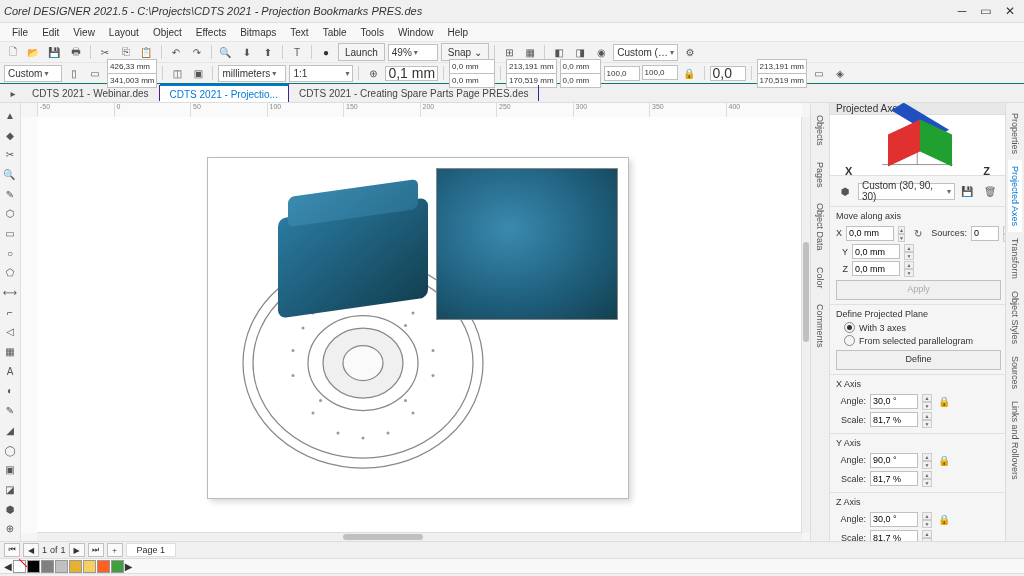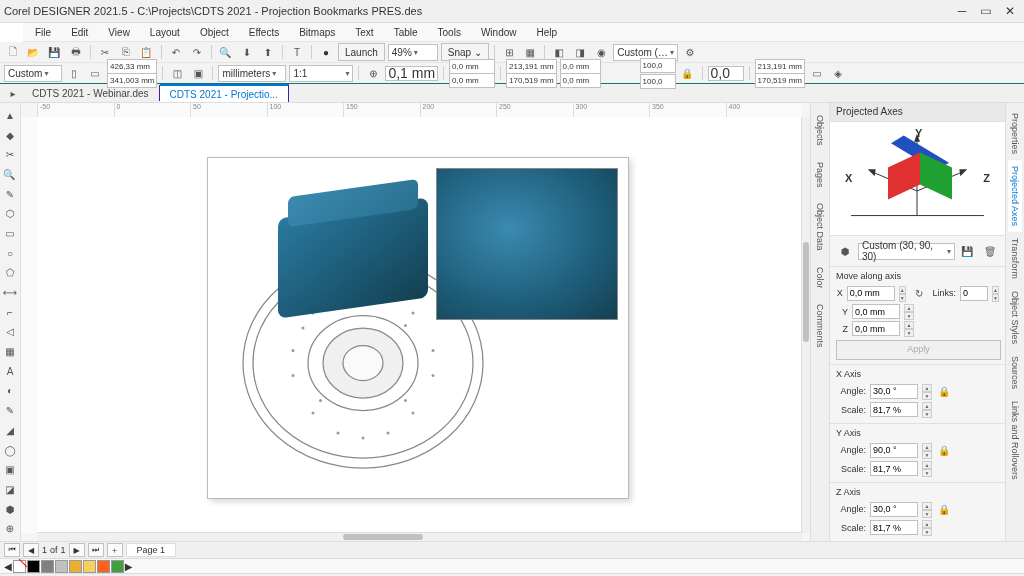--- a/index.html
+++ b/index.html
@@ -1,20 +1,20 @@
 <!DOCTYPE html>
 <html><head>
 <meta charset="utf-8">
 <style>
 html,body{margin:0;padding:0;width:1024px;height:576px;overflow:hidden;font-family:"Segoe UI",Tahoma,sans-serif;font-size:10px;background:#fff;color:#333;}
 .titlebar{height:22px;background:#f0f0f0;display:flex;align-items:center;justify-content:space-between;padding:0 4px;border-bottom:1px solid #ddd;}
-.titlebar .title{font-size:11px;}
+.titlebar .title{font-size:11px;font-style:italic;}
 .winbtns{display:flex;gap:4px;}
 .winbtns span{width:20px;height:14px;display:flex;align-items:center;justify-content:center;font-size:12px;cursor:pointer;}
-.menubar{height:18px;background:#f8f8f8;display:flex;align-items:center;padding:0 6px;gap:8px;border-bottom:1px solid #e5e5e5;margin-left:23px;}
+.menubar{height:18px;background:#f8f8f8;display:flex;align-items:center;padding:0 6px;gap:2px;border-bottom:1px solid #e5e5e5;}
 .menubar span{padding:2px 6px;cursor:pointer;}
 .toolbar1{height:20px;background:#f3f3f3;display:flex;align-items:center;padding:0 4px;gap:3px;border-bottom:1px solid #e5e5e5;}
 .toolbar2{height:20px;background:#f3f3f3;display:flex;align-items:center;padding:0 4px;gap:3px;border-bottom:1px solid #0f766e;}
 .ico{width:16px;height:16px;display:inline-flex;align-items:center;justify-content:center;border:1px solid transparent;border-radius:2px;cursor:pointer;font-size:10px;color:#555;}
 .sep{width:1px;height:14px;background:#d0d0d0;margin:0 2px;}
 .combo{height:15px;border:1px solid #c0c0c0;background:#fff;font-size:10px;padding:0 3px;display:flex;align-items:center;gap:2px;}
 .combo .dd{font-size:8px;color:#666;}
 .spin{height:13px;border:1px solid #c0c0c0;background:#fff;font-size:14px;padding:0 2px;display:flex;align-items:center;min-width:40px;}
 .btn{height:16px;border:1px solid #c0c0c0;background:#f5f5f5;font-size:10px;padding:0 6px;display:flex;align-items:center;cursor:pointer;}
 .doctabs{height:18px;background:#f0f0f0;display:flex;align-items:center;padding:0 4px;gap:0;border-bottom:1px solid #ddd;}
@@ -170,40 +170,41 @@
   </div>
   <span class="sep"></span>
   <div style="display:flex;flex-direction:column;gap:0;">
     <span class="spin tiny">213,191 mm</span>
     <span class="spin tiny" style="margin-top:-1px;">170,519 mm</span>
   </div>
   <div style="display:flex;flex-direction:column;gap:0;">
     <span class="spin tiny" style="min-width:35px;">0,0 mm</span>
     <span class="spin tiny" style="min-width:35px;margin-top:-1px;">0,0 mm</span>
   </div>
-  <div style="display:flex;flex-direction:column;gap:2px;margin-left:36px;">
+  <div style="display:flex;flex-direction:row;gap:2px;">
     <span class="spin tiny" style="min-width:30px;">100,0</span>
     <span class="spin tiny" style="min-width:30px;margin-top:-1px;">100,0</span>
   </div>
   <span class="ico">🔒</span>
   <span class="sep"></span>
   <span class="spin" style="min-width:30px;">0,0</span>
   <span class="sep"></span>
   <div style="display:flex;flex-direction:column;gap:0;">
     <span class="spin tiny">213,191 mm</span>
     <span class="spin tiny" style="margin-top:-1px;">170,519 mm</span>
   </div>
   <span class="ico">▭</span>
   <span class="ico">◈</span>
 </div>
 
 <div class="doctabs">
   <span class="ico">▸</span>
   <span class="doctab">CDTS 2021 - Webinar.des</span>
   <span class="doctab active">CDTS 2021 - Projectio...</span>
+  <span class="doctab">CDTS 2021 - Creating Spare Parts Page PRES.des</span>
 </div>
 
 <div class="main">
   <div class="lefttools">
     <span class="ico">▲</span>
     <span class="ico">◆</span>
     <span class="ico">✂</span>
     <span class="ico">🔍</span>
     <span class="ico">✎</span>
     <span class="ico">⬡</span>
@@ -324,21 +325,21 @@
       <div class="hdr">Move along axis</div>
       <div class="docker-row">
         <label>X</label>
         <input value="0,0 mm" style="">
         <div class="updown">
             <span>▲</span>
             <span>▼</span>
           </div>
         <span style="flex:1"></span>
         <span class="ico">↻</span>
-        <span style="margin-left:4px;">Links:</span>
+        <span style="margin-left:4px;">Sources:</span>
         <input style="width: 22px;" value="0">
         <div class="updown">
             <span>▲</span>
             <span>▼</span>
           </div>
       </div>
       <div class="docker-row">
         <label>Y</label>
         <input value="0,0 mm" style="">
         <div class="updown">
@@ -348,20 +349,32 @@
       </div>
       <div class="docker-row">
         <label>Z</label>
         <input value="0,0 mm" style="">
         <div class="updown">
             <span>▲</span>
             <span>▼</span>
           </div>
       </div>
       <div class="docker-btn" style="color:#aaa;">Apply</div>
+    </div>
+    <div class="docker-section">
+      <div class="hdr">Define Projected Plane</div>
+      <div class="radio">
+          <span class="dot on"></span>
+          <span>With 3 axes</span>
+        </div>
+      <div class="radio">
+          <span class="dot"></span>
+          <span>From selected parallelogram</span>
+        </div>
+      <div class="docker-btn">Define</div>
     </div>
     <div class="docker-section">
       <div class="hdr">X Axis</div>
       <div class="docker-row">
           <span style="width:30px;text-align:right;">Angle:</span>
           <input value="30,0 °" style="">
           <div class="updown">
             <span>▲</span>
             <span>▼</span>
           </div>

